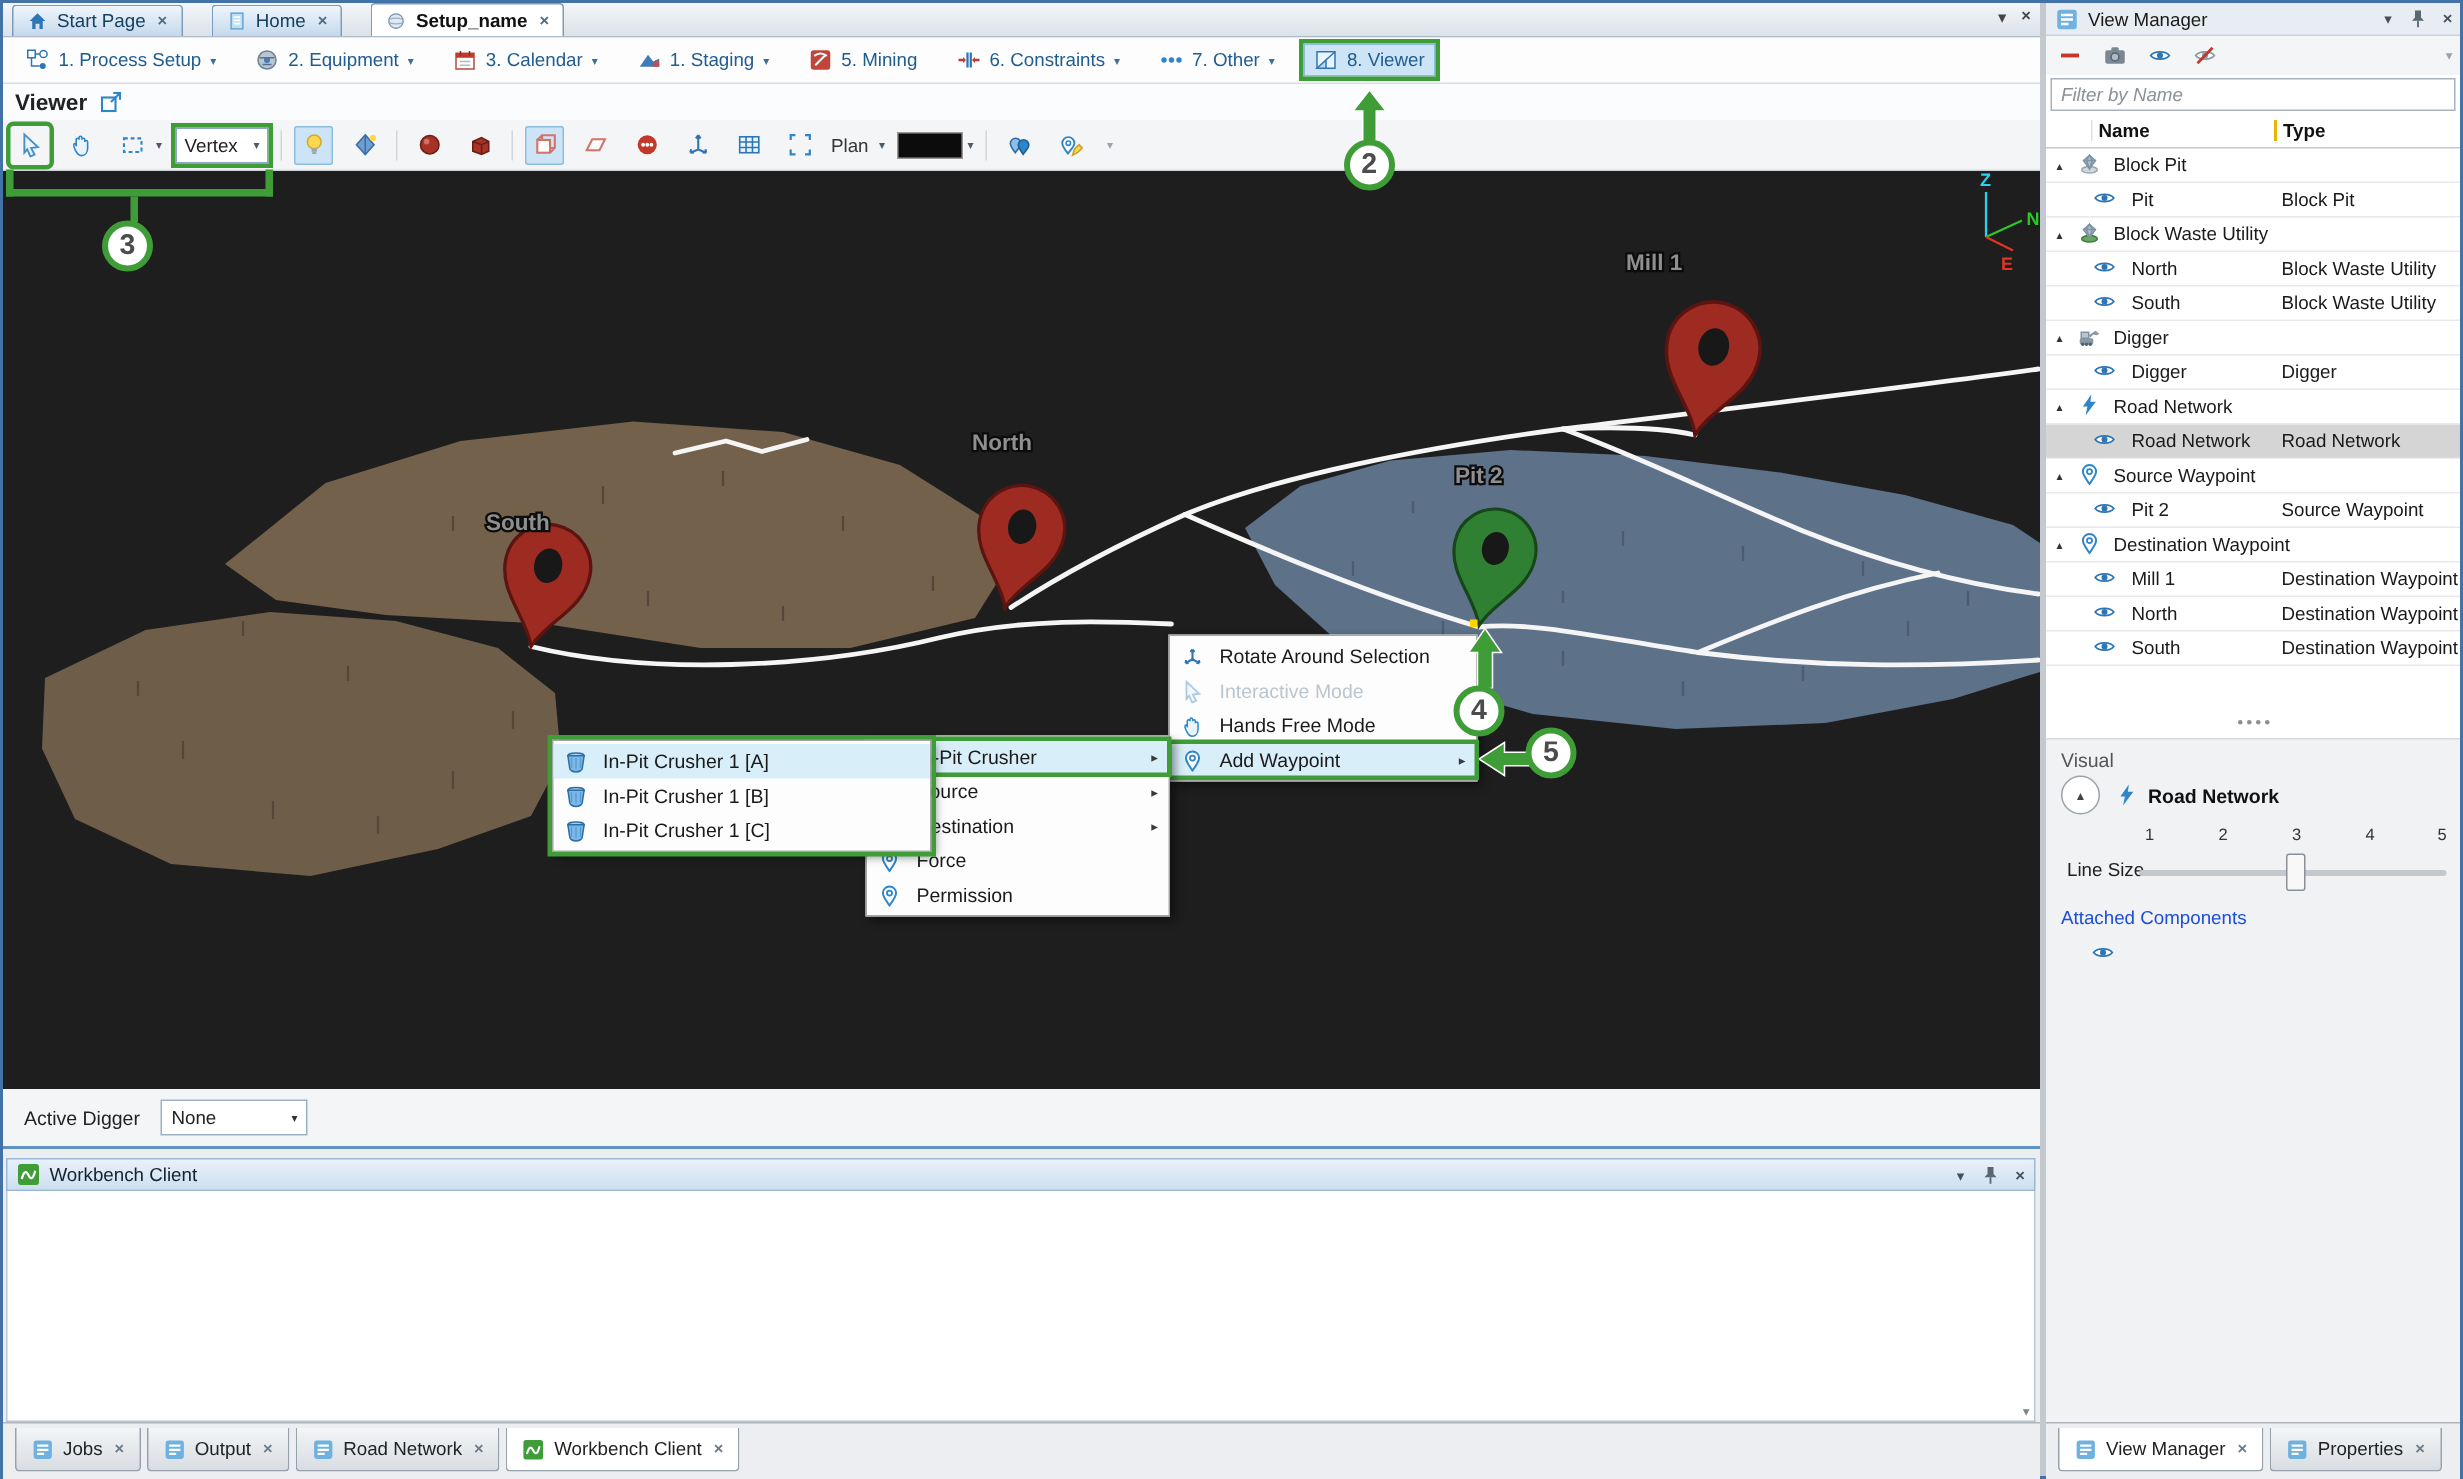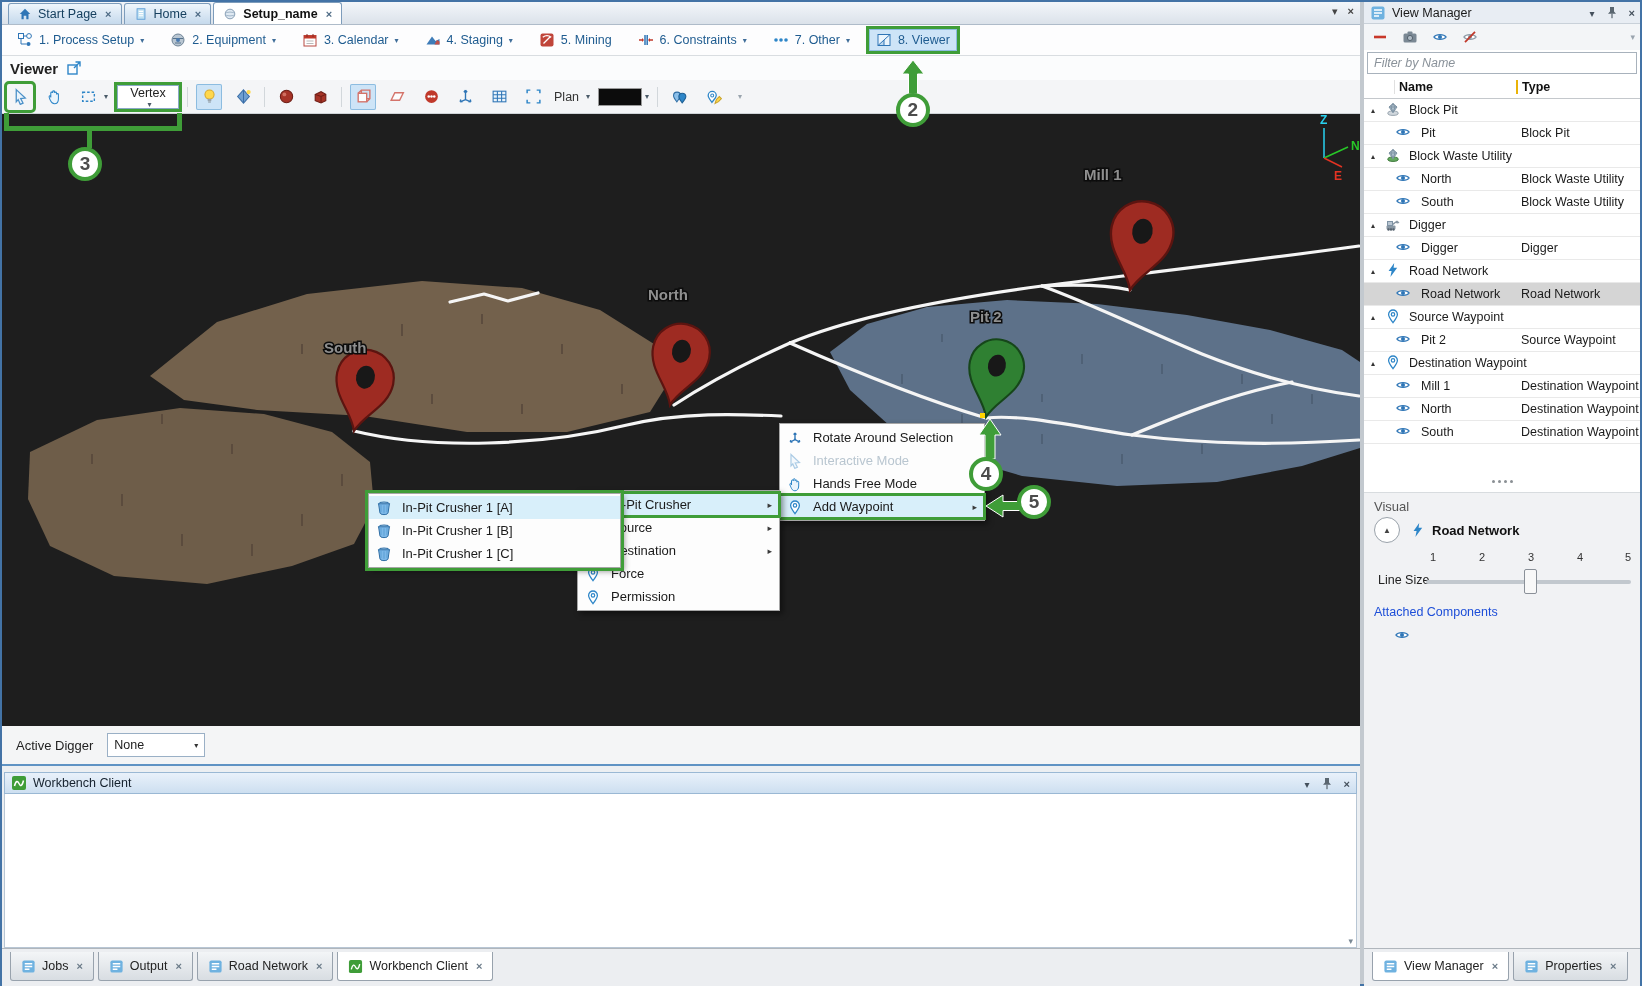--- a/index.html
+++ b/index.html
@@ -8,21 +8,21 @@
     font-family:"Liberation Sans",sans-serif;overflow:hidden;
     box-shadow:inset 0 0 0 2px #4373a6;--green:#3f9d38;--blue:#2e75b6;}
   .ic{display:inline-flex;align-items:center;justify-content:center;line-height:0;}
   
   #main{position:absolute;left:0;top:0;width:1360px;height:986px;}
   #doc-tabbar{position:absolute;left:2px;top:2px;width:1358px;height:23px;
     background:linear-gradient(#f3f6fa,#dbe2ea);border-bottom:1px solid #aebbc9;
     display:flex;align-items:flex-end;padding-left:6px;}
   .doc-tab{height:21px;display:flex;align-items:center;gap:6px;padding:0 9px;
     font-size:12.5px;color:#16405f;background:linear-gradient(#eff6fc,#c5d9ec);
-    border:1px solid #7d9cbb;border-bottom:none;border-radius:3px 3px 0 0;margin-right:2px;}
+    border:1px solid #7d9cbb;border-bottom:none;border-radius:3px 3px 0 0;margin-right:19px;}
   .doc-tab.active{background:#fff;color:#111;font-weight:bold;height:22px;}
   .tclose{font-size:11px;font-weight:bold;color:#4e6b85;margin-left:2px;}
   #doc-controls{position:absolute;right:6px;top:3px;display:flex;gap:10px;
     font-size:11px;color:#444;}
   #ribbon{position:absolute;left:2px;top:25px;width:1358px;height:31px;background:#fdfdfe;
     border-bottom:1px solid #d9dde1;display:flex;align-items:center;padding-left:8px;z-index:90;}
   .ribbon-item{position:relative;display:flex;align-items:center;gap:6px;color:#1f5c90;
     font-size:12.5px;padding:3px 7px;margin-right:12px;white-space:nowrap;}
   .ribbon-item.active{background:#cde4f7;box-shadow:inset 0 0 0 1px #8cbce0;outline:3px solid var(--green);}
   .rcaret{font-size:8px;color:#3f6d99;}
@@ -37,21 +37,21 @@
   #viewer-title{font-weight:bold;font-size:15px;color:#222;}
   #viewer-toolbar{position:absolute;left:2px;top:80px;width:1358px;height:34px;background:#f4f5f7;
     border-bottom:1px solid #cfd4d8;display:flex;align-items:center;}
   .tb-btn{width:26px;height:26px;display:flex;align-items:center;justify-content:center;border-radius:2px;margin-left:8px;}
   .tb-btn.active{background:#cde4f7;box-shadow:inset 0 0 0 1px #8cbce0;}
   .tb-btn.annotated{outline:3px solid var(--green);margin-left:5px;}
   .tb-sep{width:1px;height:20px;background:#d2d7db;margin-left:8px;}
   .tb-caret{font-size:8px;color:#4a5a68;margin-left:3px;}
   .tb-select{height:24px;background:#fff;border:1px solid #8aa8c6;display:flex;align-items:center;
     justify-content:space-between;font-size:12.5px;color:#222;padding:0 5px;margin-left:8px;}
-  #vertex-select{width:62px;margin-left:9px;outline:3px solid var(--green);flex-direction:column;}
+  #vertex-select{width:62px;margin-left:9px;outline:3px solid var(--green);}
   .tb-label{font-size:12.5px;color:#333;margin-left:8px;display:flex;align-items:center;gap:4px;}
   #bg-swatch{width:44px;height:18px;background:#0c0c0c;border:1px solid #9a9a9a;margin-left:8px;}
   
   #canvas{position:absolute;left:2px;top:114px;width:1358px;height:612px;background:#1e1e1e;overflow:hidden;}
   .pinlabel{font-family:"Liberation Sans",sans-serif;font-size:15px;font-weight:bold;fill:#8f8f8f;
     paint-order:stroke;stroke:#0c0c0c;stroke-width:3px;}
   .axislabel{font-family:"Liberation Sans",sans-serif;font-size:12px;font-weight:bold;}
   
   #digger-row{position:absolute;left:2px;top:726px;width:1358px;height:40px;background:#f4f5f6;
     border-bottom:2px solid #5f93c4;display:flex;align-items:center;gap:14px;padding-left:14px;
@@ -222,21 +222,21 @@
             <span>3. Calendar</span>
             <span class="rcaret">▾</span>
           </div>
           <div class="ribbon-item">
             <span class="ic">
               <svg width="16" height="16" viewBox="0 0 16 16">
                 <path d="M1.5 12.5 7 4.5l3.5 4.5 4-2v5.5Z" fill="#3e7cb8"></path>
                 <path d="M9.5 12.5 12 8l2.5 1.5v3Z" fill="#c0504a"></path>
               </svg>
             </span>
-            <span>4. Staging</span>
+            <span>1. Staging</span>
             <span class="rcaret">▾</span>
           </div>
           <div class="ribbon-item">
             <span class="ic">
               <svg width="16" height="16" viewBox="0 0 16 16">
                 <rect x="1.5" y="1.5" width="13" height="13" rx="2" fill="#c0453a"></rect>
                 <path d="M4.5 11.5 11 5M3.8 5.2C6.5 3.2 9.5 3.2 12.2 5.2" stroke="#fff" fill="none" stroke-width="1.4"></path>
               </svg>
             </span>
             <span>5. Mining</span>

